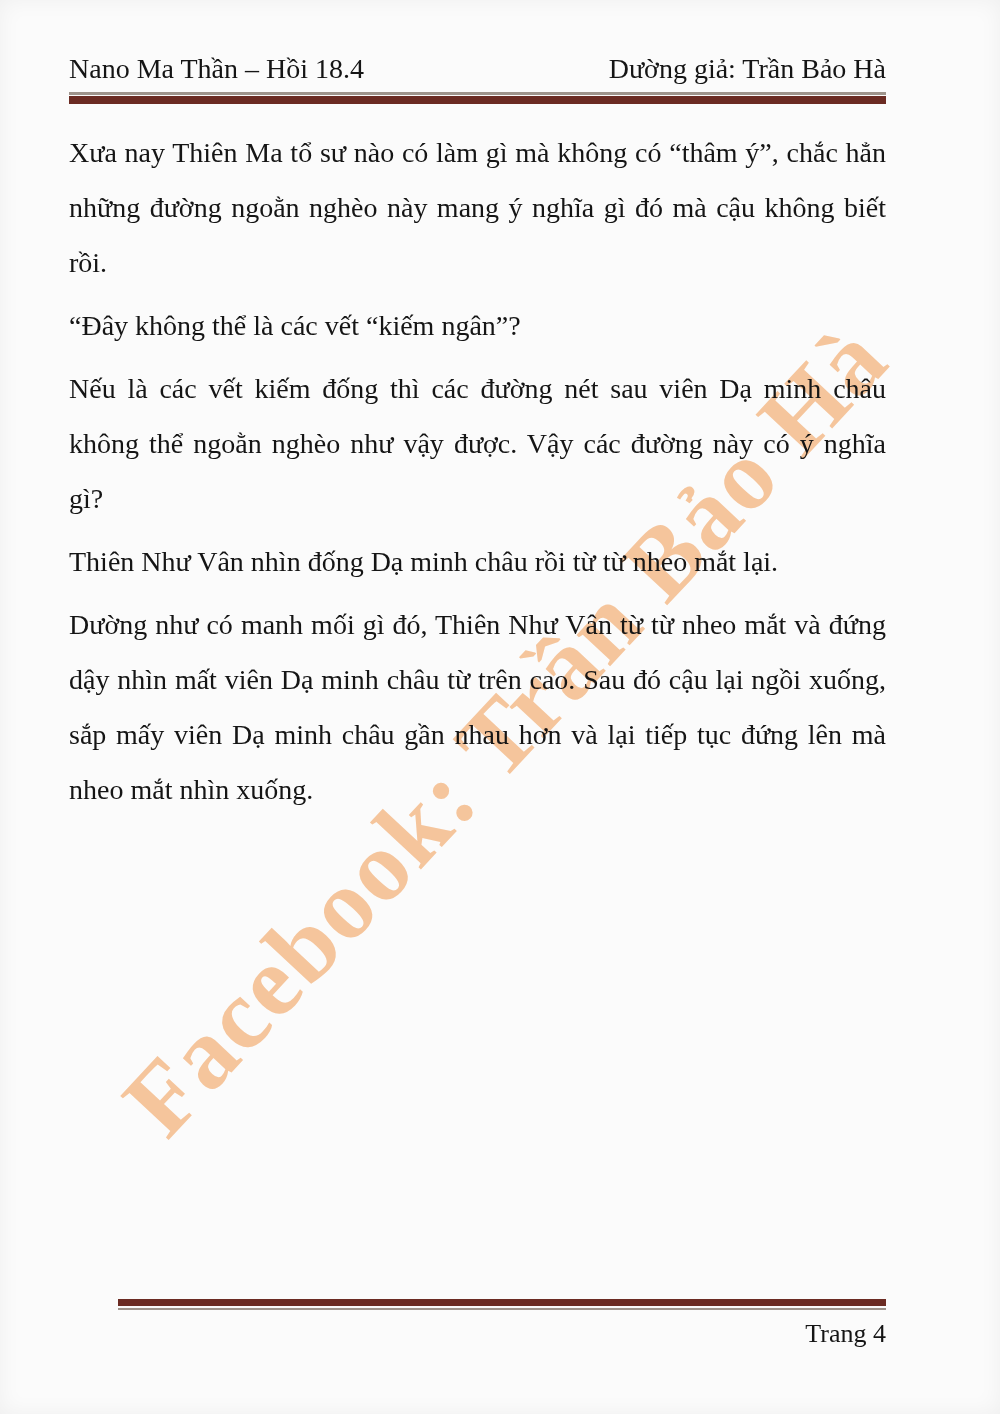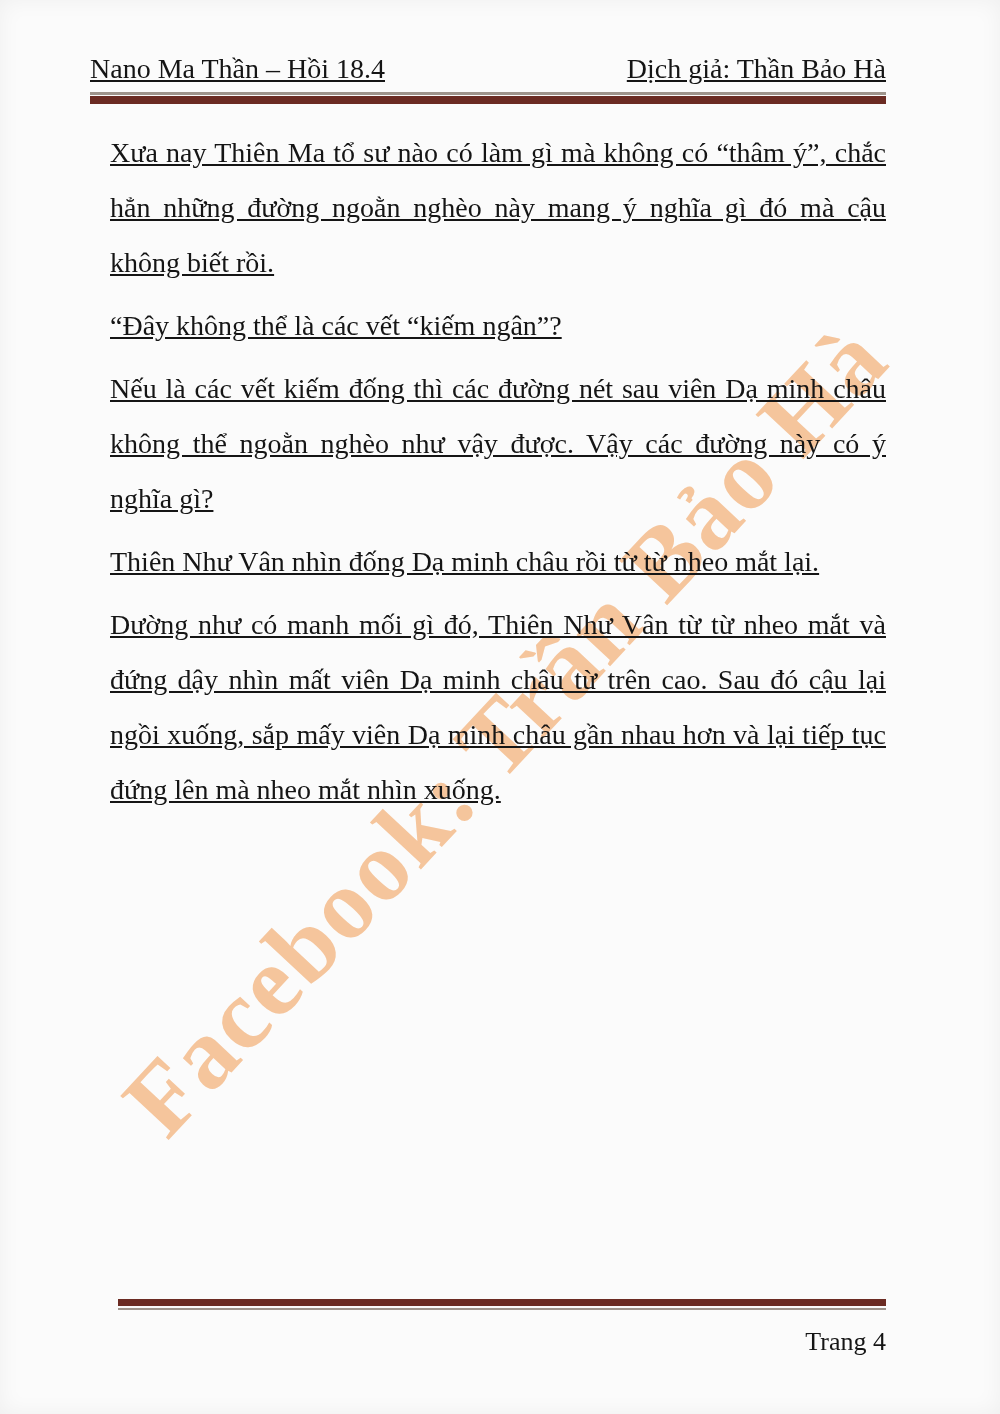--- a/index.html
+++ b/index.html
@@ -36,35 +36,34 @@
     letter-spacing:2px;
     white-space:nowrap;
     color:var(--watermark);
     z-index:0;
     user-select:none;
   }
   
   .content{
     position:relative;
     z-index:1;
-    padding:52px 114px 0 90px;
+    padding:52px 114px 0 69px;
     height:100%;
-    text-decoration:underline;
   }
   .header-row{
     display:flex;
     justify-content:space-between;
     align-items:baseline;
     font-size:28px;
     line-height:34px;
   }
   .rule{margin-top:6px;}
   .rule .thin{height:3px;background:var(--rule-thin);}
   .rule .thick{height:8px;background:var(--rule);margin-top:1px;}
-  .body-text{margin-top:21px;margin-left:20px;}
+  .body-text{margin-top:21px;}
   .body-text p{
     margin:0 0 8px 0;
     font-size:28px;
     line-height:55px;
     text-align:justify;
     text-justify:inter-word;
   }
   
   .footer{
     position:absolute;
@@ -72,35 +71,35 @@
     right:114px;
     top:1299px;
     z-index:1;
   }
   .footer .thick{height:7px;background:var(--rule);}
   .footer .thin{height:2px;background:var(--rule-thin);margin-top:2px;}
   .page-number{
     text-align:right;
     font-size:26px;
     line-height:32px;
-    margin-top:16px;
+    margin-top:8px;
   }
 </style>
 </head>
 <body>
 
 <div class="page">
 
   <div class="watermark">Facebook: Trần Bảo Hà</div>
 
   <div class="content">
 
     <div class="header-row">
       <span>Nano Ma Thần – Hồi 18.4</span>
-      <span>Dịch giả: Thần Bảo Hà</span>
+      <span>Dường giả: Trần Bảo Hà</span>
     </div>
 
     <div class="rule">
       <div class="thin"></div>
       <div class="thick"></div>
     </div>
 
     <div class="body-text">
       <p>Xưa nay Thiên Ma tổ sư nào có làm gì mà không có “thâm ý”, chắc hẳn những đường ngoằn nghèo này mang ý nghĩa gì đó mà cậu không biết rồi.</p>
       <p>“Đây không thể là các vết “kiếm ngân”?</p>

